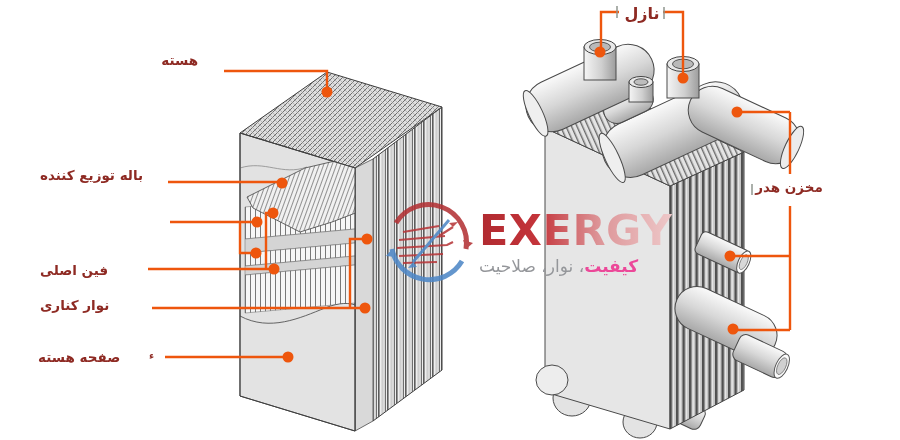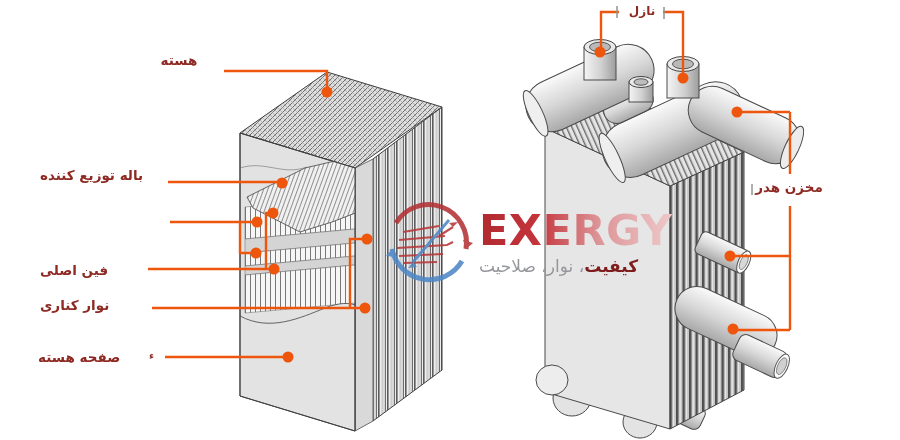--- a/index.html
+++ b/index.html
@@ -12,21 +12,21 @@
   .lbl.ctr{text-align:center;}
   .tiny-mark{position:absolute;font-size:10px;font-weight:bold;color:#8e2a23;}
   
   .logo{position:absolute;left:383px;top:196px;display:flex;align-items:center;gap:4px;}
   .logo-icon{width:92px;height:92px;opacity:.88;}
   .logo-body{display:flex;flex-direction:column;}
   .brand{font-size:43px;font-weight:800;letter-spacing:.5px;line-height:1.0;
          background:linear-gradient(90deg,#b02a30 0%,#c4343a 30%,#dd9598 62%,#eec9ca 100%);
          -webkit-background-clip:text;background-clip:text;color:transparent;}
   .tagline{font-size:17px;margin-top:4px;color:#94969a;direction:rtl;text-align:left;}
-  .tagline b{color:#7f1d1d;font-weight:700;text-align:right;}
+  .tagline b{color:#ec4899;font-weight:700;text-align:right;}
 </style>
 </head>
 <body>
 
 <div class="stage">
 
 <svg class="layer" width="900" height="440" viewBox="0 0 900 440">
   <defs>
     <pattern id="xh" width="5" height="5" patternUnits="userSpaceOnUse">
       <rect width="5" height="5" fill="#dedede"></rect>
@@ -189,33 +189,33 @@
         <circle cx="730" cy="256" r="5.5"></circle>
         <circle cx="733" cy="329" r="5.5"></circle>
   </g>
   <g stroke="#8f968f" stroke-width="1.5">
     <line x1="617" y1="6" x2="617" y2="18"></line>
     <line x1="664" y1="7" x2="664" y2="19"></line>
     <line x1="752" y1="184" x2="752" y2="195"></line>
   </g>
 </svg>
 
-<div class="lbl ctr" style="left:152px;top:52px;width:54px;">هسته</div>
+<div class="lbl ctr" style="left:144px;top:52px;width:54px;text-align:right;">هسته</div>
 
 <div class="lbl ra" style="left:40px;top:167px;width:118px;">باله توزیع کننده</div>
 
 
 <div class="lbl ra" style="left:40px;top:262px;width:102px;">فین اصلی</div>
 
 <div class="lbl ra" style="left:40px;top:297px;width:106px;">نوار کناری</div>
 
 <div class="lbl ra" style="left:38px;top:349px;width:106px;">صفحه هسته</div>
 <span class="tiny-mark" style="left:149px;top:350px;">ء</span>
 
-<div class="lbl ctr" style="left:620px;top:4px;width:44px;font-size:12px;">نازل</div>
+<div class="lbl ctr" style="left:620px;top:4px;width:44px;font-size:16px;">نازل</div>
 
 <div class="lbl ctr" style="left:748px;top:179px;width:82px;">مخزن هدر</div>
 
 <div class="logo">
   <svg class="logo-icon" viewBox="0 0 92 92">
     <path d="M13,27 A38,38 0 0 1 83,53" fill="none" stroke="#b33336" stroke-width="5"></path>
     <path d="M83,53 L90,47 L80,44 Z" fill="#b33336"></path>
     <path d="M79,65 A38,38 0 0 1 9,53" fill="none" stroke="#4f88c7" stroke-width="5"></path>
     <path d="M9,53 L3,60 L13,61 Z" fill="#4f88c7"></path>
     <g stroke="#b7383b" stroke-width="2.2" fill="none">

